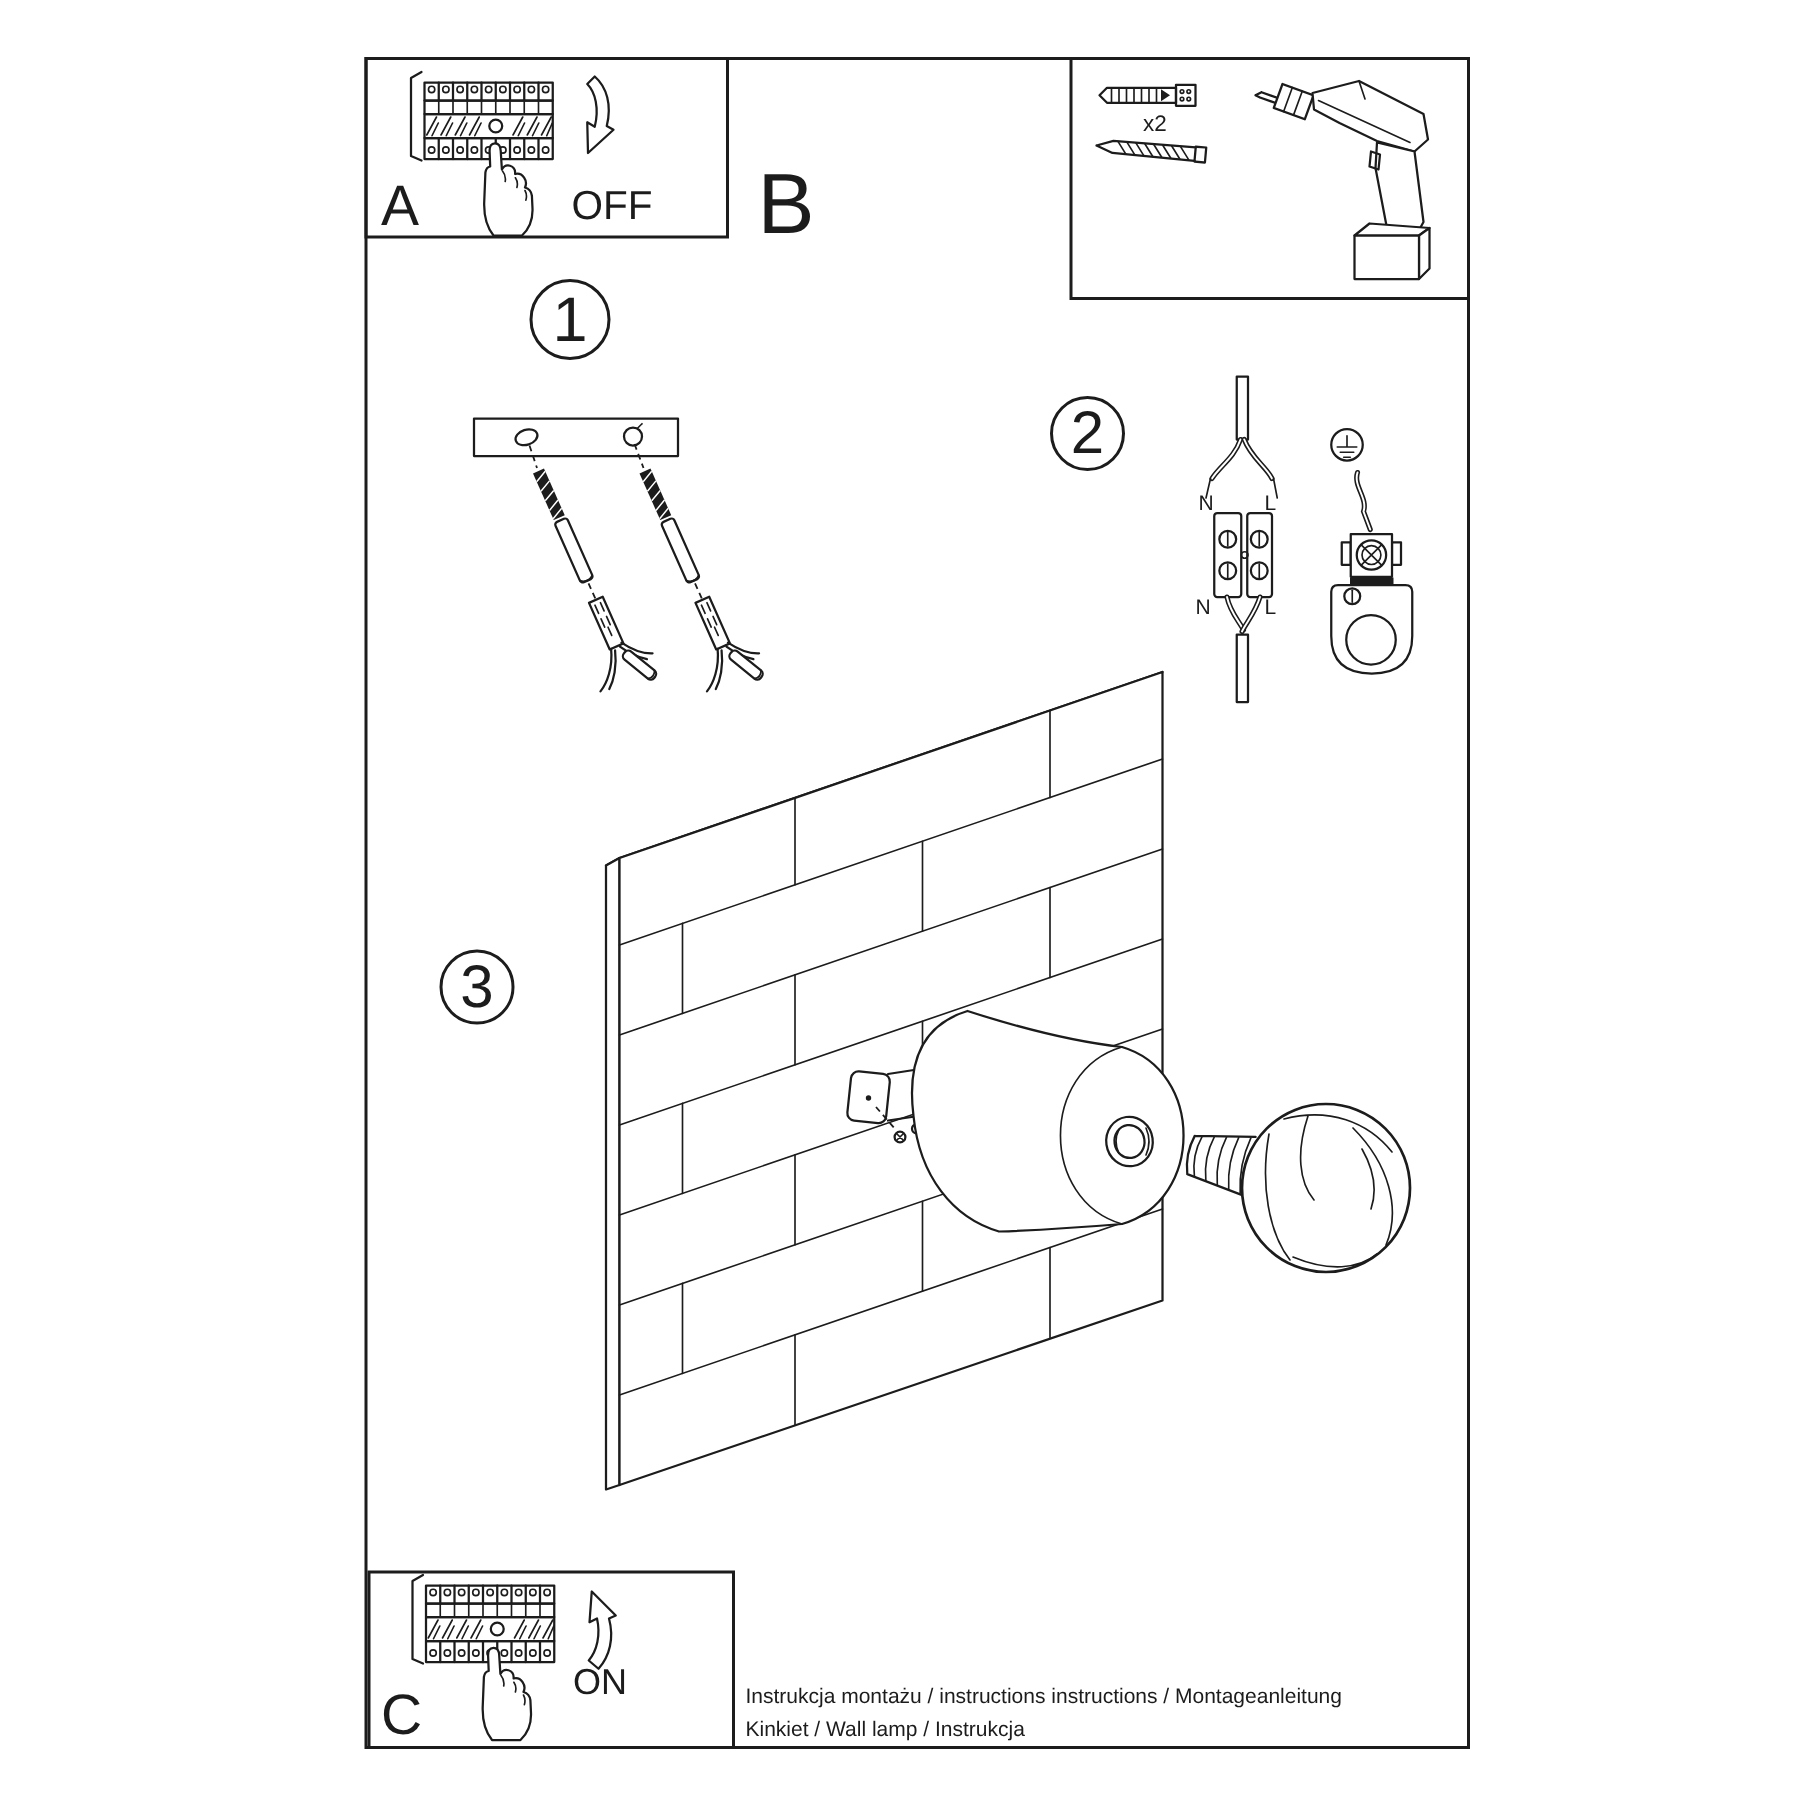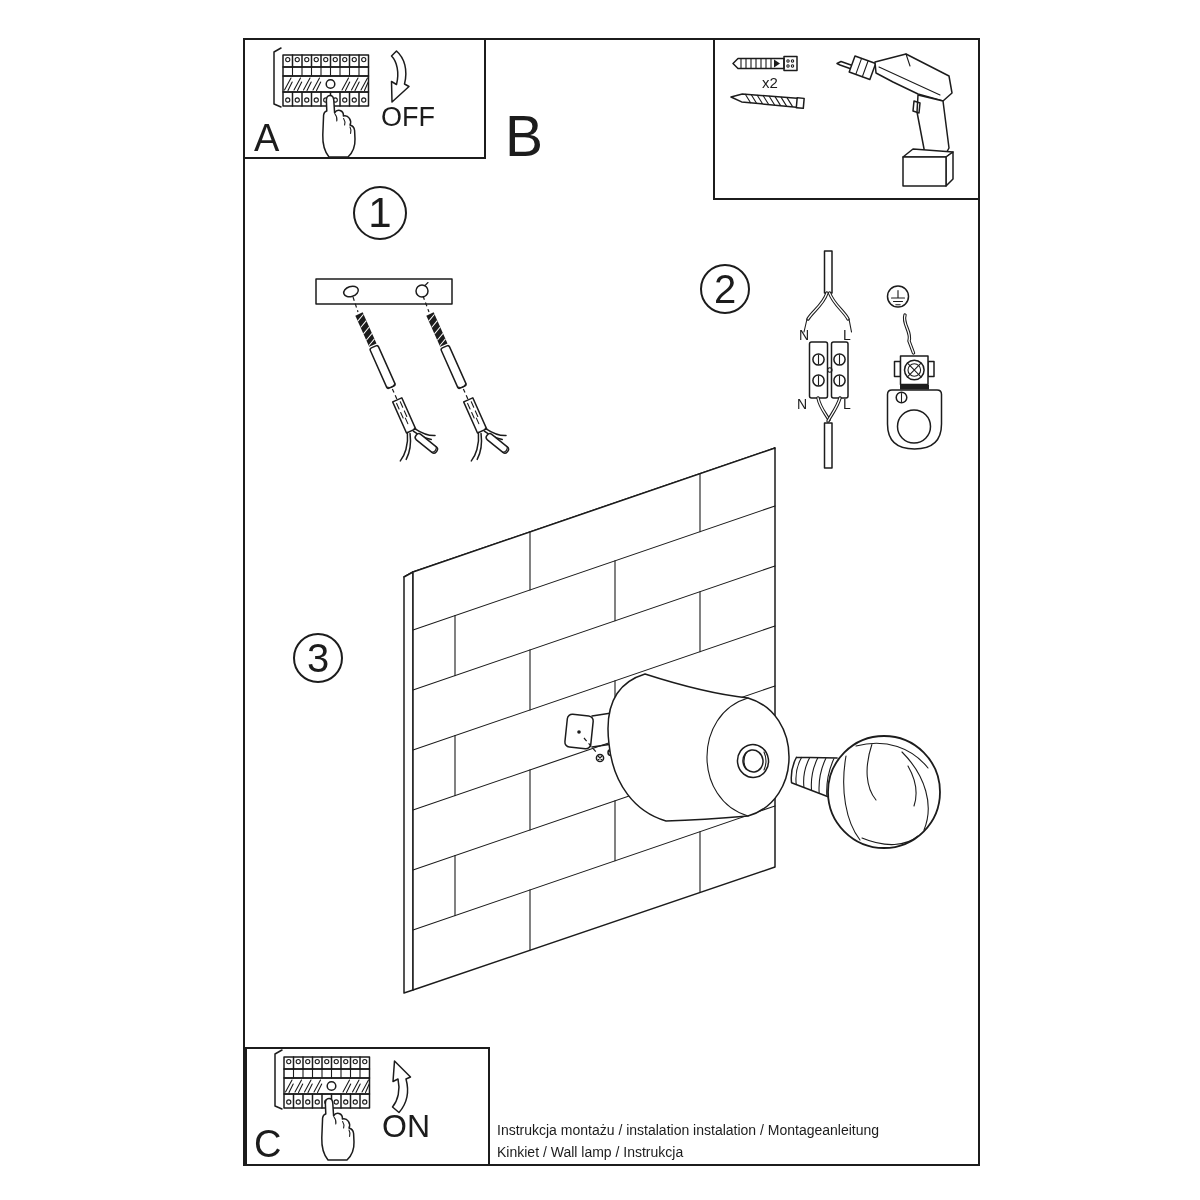--- a/index.html
+++ b/index.html
@@ -239,27 +239,27 @@
     <span class="stepnum">1</span>
   </div>
   <div class="circle" style="left:700px;top:264px;width:50px;height:50px;">
     <span class="stepnum" style="font-size:40px;">2</span>
   </div>
   <div class="circle" style="left:293px;top:633px;width:50px;height:50px;">
     <span class="stepnum" style="font-size:40px;">3</span>
   </div>
 
   <div class="lbl" style="left:254px;top:119px;font-size:38px;">A</div>
-  <div class="lbl" style="left:381px;top:104px;font-size:27px;">OFF</div>
+  <div class="lbl" style="left:381px;top:124px;font-size:27px;">OFF</div>
   <div class="lbl" style="left:505px;top:108px;font-size:57px;">B</div>
   <div class="lbl" style="left:762px;top:75px;font-size:15px;">x2</div>
   <div class="lbl" style="left:254px;top:1125px;font-size:38px;">C</div>
-  <div class="lbl" style="left:382px;top:1110px;font-size:32px;">ON</div>
+  <div class="lbl" style="left:382px;top:1110px;font-size:24px;">ON</div>
 
   <div class="lbl" style="left:799px;top:328px;font-size:14px;">N</div>
   <div class="lbl" style="left:843px;top:328px;font-size:14px;">L</div>
   <div class="lbl" style="left:797px;top:397px;font-size:14px;">N</div>
   <div class="lbl" style="left:843px;top:397px;font-size:14px;">L</div>
 
-  <div class="lbl" style="left:497px;top:1123px;font-size:14px;">Instrukcja montażu / instalation instalation / Montageanleitung</div>
+  <div class="lbl" style="left:497px;top:1123px;font-size:14px;">Instrukcja montażu / instructions instructions / Montageanleitung</div>
   <div class="lbl" style="left:497px;top:1145px;font-size:14px;">Kinkiet / Wall lamp / Instrukcja</div>
 
 </div>
 
 </body></html>

